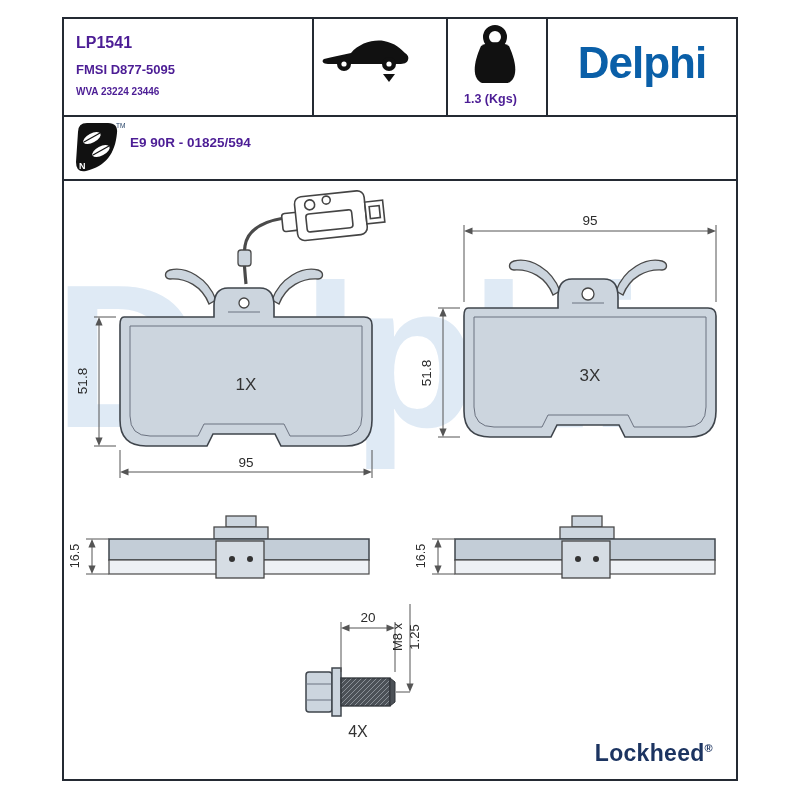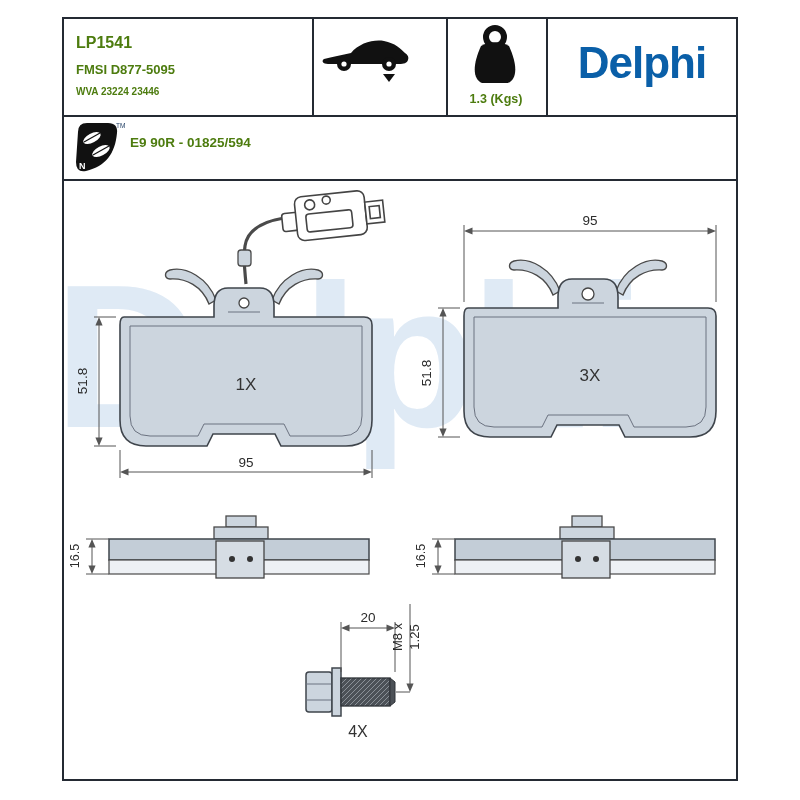--- a/index.html
+++ b/index.html
@@ -2,29 +2,29 @@
 <html><head>
 <meta charset="utf-8">
 <style>
   * { margin:0; padding:0; box-sizing:border-box; }
   html,body { width:800px; height:800px; background:#ffffff; font-family:"Liberation Sans",sans-serif; }
   .page { position:relative; width:800px; height:800px; background:#ffffff; overflow:hidden; }
   .abs { position:absolute; }
   .frame { position:absolute; left:62px; top:17px; width:676px; height:764px; border:2px solid #242a33; z-index:3; pointer-events:none; }
   .hline { position:absolute; height:2px; background:#242a33; z-index:3; }
   .vline { position:absolute; width:2px; background:#242a33; z-index:3; }
-  .navy { color:#4d7c0f; }
+  .navy { color:#4c1d95; }
   .hdrtxt { font-weight:bold; z-index:4; }
   .wm { position:absolute; left:64px; top:181px; width:672px; height:580px; overflow:hidden; z-index:1; }
   .wm span { position:absolute; left:-10px; top:72px; font-size:205px; font-weight:bold; letter-spacing:-7px; line-height:1; white-space:nowrap; color:#dfeaf5; }
   svg.draw { position:absolute; z-index:2; overflow:visible; }
   svg text { font-family:"Liberation Sans",sans-serif; }
   .delphi-logo { font-weight:bold; font-size:44px; letter-spacing:-1px; color:#0a5fa8; text-align:center; z-index:4; }
   .lockheed-logo { font-weight:bold; font-size:23px; letter-spacing:0.3px; color:#1c3461; text-align:right; z-index:4; }
-  .weight-label { font-weight:bold; font-size:12.5px; text-align:center; z-index:4; }
+  .weight-label { font-weight:bold; font-size:12.5px; z-index:4;margin-left:16px; }
   .approval-label { font-weight:bold; font-size:13.5px; z-index:4; }
 </style>
 </head>
 <body>
 
 <div class="page">
 
   <div class="wm">
     <span>Delphi</span>
   </div>
@@ -183,14 +183,17 @@
     <text x="90" y="30" text-anchor="middle" font-size="13.5" fill="#2b2b2b">20</text>
     <g stroke="#555" stroke-width="1">
       <path d="M132,12 L132,98 M118,100 L132,100" fill="none"></path>
       <polygon points="132,100 128.4,91.5 135.6,91.5" fill="#555" stroke="none"></polygon>
     </g>
     <text transform="rotate(-90 124 45)" x="124" y="45" text-anchor="middle" font-size="13" fill="#2b2b2b">M8 x</text>
     <text transform="rotate(-90 141 45)" x="141" y="45" text-anchor="middle" font-size="13" fill="#2b2b2b">1.25</text>
     <text x="80" y="145" text-anchor="middle" font-size="16" fill="#333333">4X</text>
   </svg>
 
+  <div class="abs lockheed-logo" style="left:535px;top:740px;width:178px">
+    <span>Lockheed</span><sup style="font-size:11px">®</sup>
+  </div>
 
 </div>
 
 </body></html>

